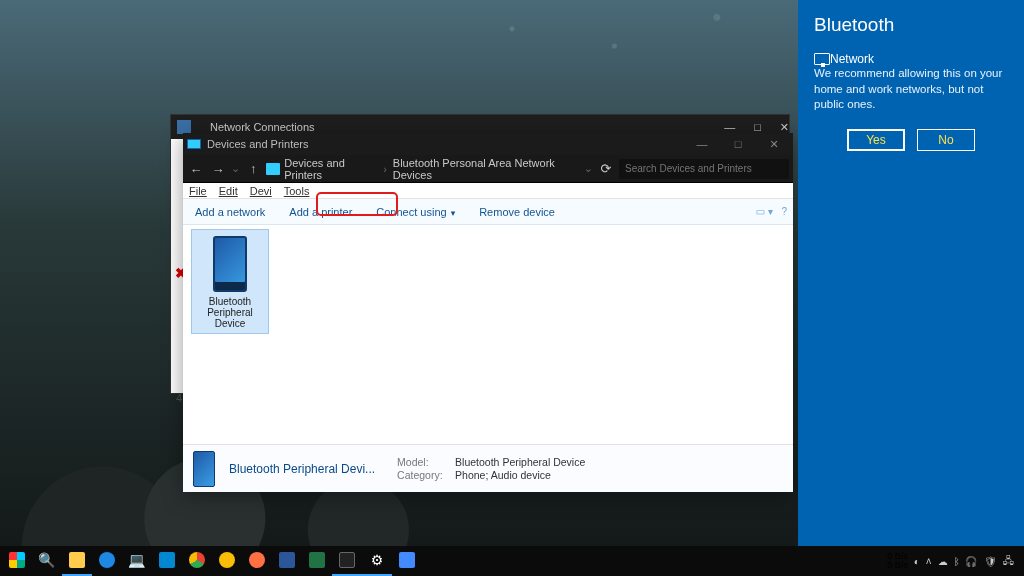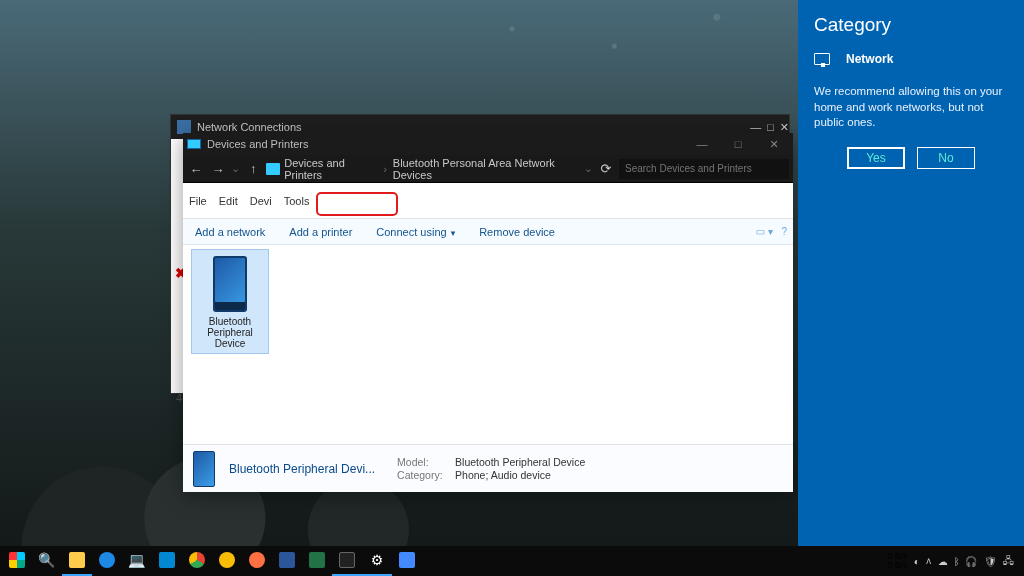--- a/index.html
+++ b/index.html
@@ -21,21 +21,21 @@
     radial-gradient(circle at 60% 8%, rgba(220,235,240,.15) 0 2px, transparent 3px),
     radial-gradient(circle at 70% 3%, rgba(220,235,240,.12) 0 3px, transparent 4px),
     linear-gradient(180deg, #4a6a78 0%, #283838 40%, #121616 100%);
 }
 
 
 .win-netconn {
   position: absolute; left: 170px; top: 114px; width: 620px; height: 280px;
   background: #fff; border: 1px solid #333;
 }
-.win-netconn .titlebar { height: 24px; background: #1e1e1e; color: #ccc; font-size: 11px; display: flex; align-items: center; padding-left: 6px; gap: 6px; }
+.win-netconn .titlebar { height: 24px; background: #1e1e1e; color: #ccc; font-size: 11px; display: flex; align-items: center; padding-left: 6px; gap: 19px; }
 .win-netconn .icon16 { width: 14px; height: 14px; background: #3a6fa5; display: inline-block; }
 .red-x { position: absolute; left: 175px; top: 265px; font-size: 14px; color: #d00; font-weight: bold; }
 
 
 .win-dev {
   position: absolute; left: 183px; top: 133px; width: 610px; height: 359px;
   background: #22c55e; box-shadow: 0 4px 20px rgba(0,0,0,.4);
   display: flex; flex-direction: column;
 }
 .win-dev .titlebar {
@@ -54,23 +54,23 @@
 .win-dev .navbar .navbtn { width: 18px; text-align: center; font-size: 13px; }
 .win-dev .navbar .crumb { display: flex; align-items: center; gap: 6px; flex: 1; }
 .win-dev .navbar .search {
   width: 170px; height: 20px; background: #111; border: none;
   color: #888; font-size: 10px; padding: 0 6px;
 }
 .win-dev .navbar .sep { color: #666; }
 .win-dev .ico-small { width: 14px; height: 12px; background: #3cf; display: inline-block; border-radius: 1px; }
 
 .win-dev .menubar {
-  height: 36px; background: #fff; border-bottom: 1px solid #e3e3e3;
+  height: 16px; background: #fff; border-bottom: 1px solid #e3e3e3;
   display: flex; align-items: center; font-size: 11px; color: #333;
-  padding-left: 6px; gap: 12px;
+  padding-left: 6px; gap: 12px; text-decoration: underline;
 }
 
 .win-dev .cmdbar {
   height: 26px; background: #f6fbff; border-bottom: 1px solid #dbe6f0;
   display: flex; align-items: center; font-size: 11px; color: #13548f;
   padding-left: 8px; gap: 16px;
 }
 .win-dev .cmdbar .cmd { position: relative; padding: 2px 4px; }
 .win-dev .cmdbar .cmd.dropdown::after { content: "▾"; font-size: 9px; margin-left: 4px; }
 .win-dev .cmdbar .right { margin-left: auto; margin-right: 6px; color: #6ba7d9; font-size: 10px; }
@@ -102,28 +102,28 @@
 .win-dev .details .kv { display: grid; grid-template-columns: 52px auto; row-gap: 1px; column-gap: 6px; font-size: 10.5px; }
 .win-dev .details .kv .k { color: #777; text-align: left; }
 .win-dev .details .title { font-size: 12px; color: #0a4a8a; margin-right: 8px; }
 
 
 .flyout {
   position: absolute; right: 0; top: 0; width: 226px; height: 576px;
   background: #0063b1; color: #fff; padding: 14px 16px; font-size: 12px;
 }
 .flyout h1 { font-size: 19px; font-weight: 400; margin-bottom: 16px; }
-.flyout .net-row { display: flex; align-items: center; gap: 16px; font-weight: 700; margin-bottom: 18px; font-size: 12px; }
+.flyout .net-row { display: flex; align-items: center; gap: 0; font-weight: 400; font-size: 12px; }
 .flyout .net-ico { width: 16px; height: 12px; border: 1.2px solid #fff; border-radius: 1px; display: inline-block; position: relative; }
 .flyout .net-ico::after { content: ""; position: absolute; width: 4px; height: 4px; background: #fff; bottom: -3px; left: 6px; }
 .flyout p { font-size: 11.5px; line-height: 1.35; margin-bottom: 14px; color: #e8f1fb; }
 .flyout .btns { display: flex; gap: 12px; justify-content: center; margin-top: 16px; }
 .flyout .btn {
   width: 58px; height: 22px; border: 1.5px solid #fff; background: transparent;
-  color: #5eead4; font-size: 12px; display: flex; align-items: center; justify-content: center;
+  color: #fde047; font-size: 12px; display: flex; align-items: center; justify-content: center;
 }
 .flyout .btn.focus { border-width: 2.5px; }
 
 
 .taskbar {
   position: absolute; left: 0; bottom: 0; right: 0; height: 30px;
   background: #0b0b0b; display: flex; align-items: center; padding: 0 2px;
 }
 .taskbar .tbtn {
   width: 30px; height: 30px; display: flex; align-items: center; justify-content: center;
@@ -214,21 +214,21 @@
       <span>Phone; Audio device</span>
     </div>
   </div>
 </div>
 
 <div style="position:absolute;left:316px;top:192px;width:82px;height:24px;border:2.5px solid #e11b1b;border-radius:5px;pointer-events:none"></div>
 
 <div class="pill-4">4</div>
 
 <div class="flyout">
-  <h1>Category</h1>
+  <h1>Bluetooth</h1>
   <div class="net-row">
     <span class="net-ico"></span>
     <span>Network</span>
   </div>
   <p>We recommend allowing this on your home and work networks, but not public ones.</p>
   <div class="btns">
     <div class="btn focus">Yes</div>
     <div class="btn">No</div>
   </div>
 </div>

